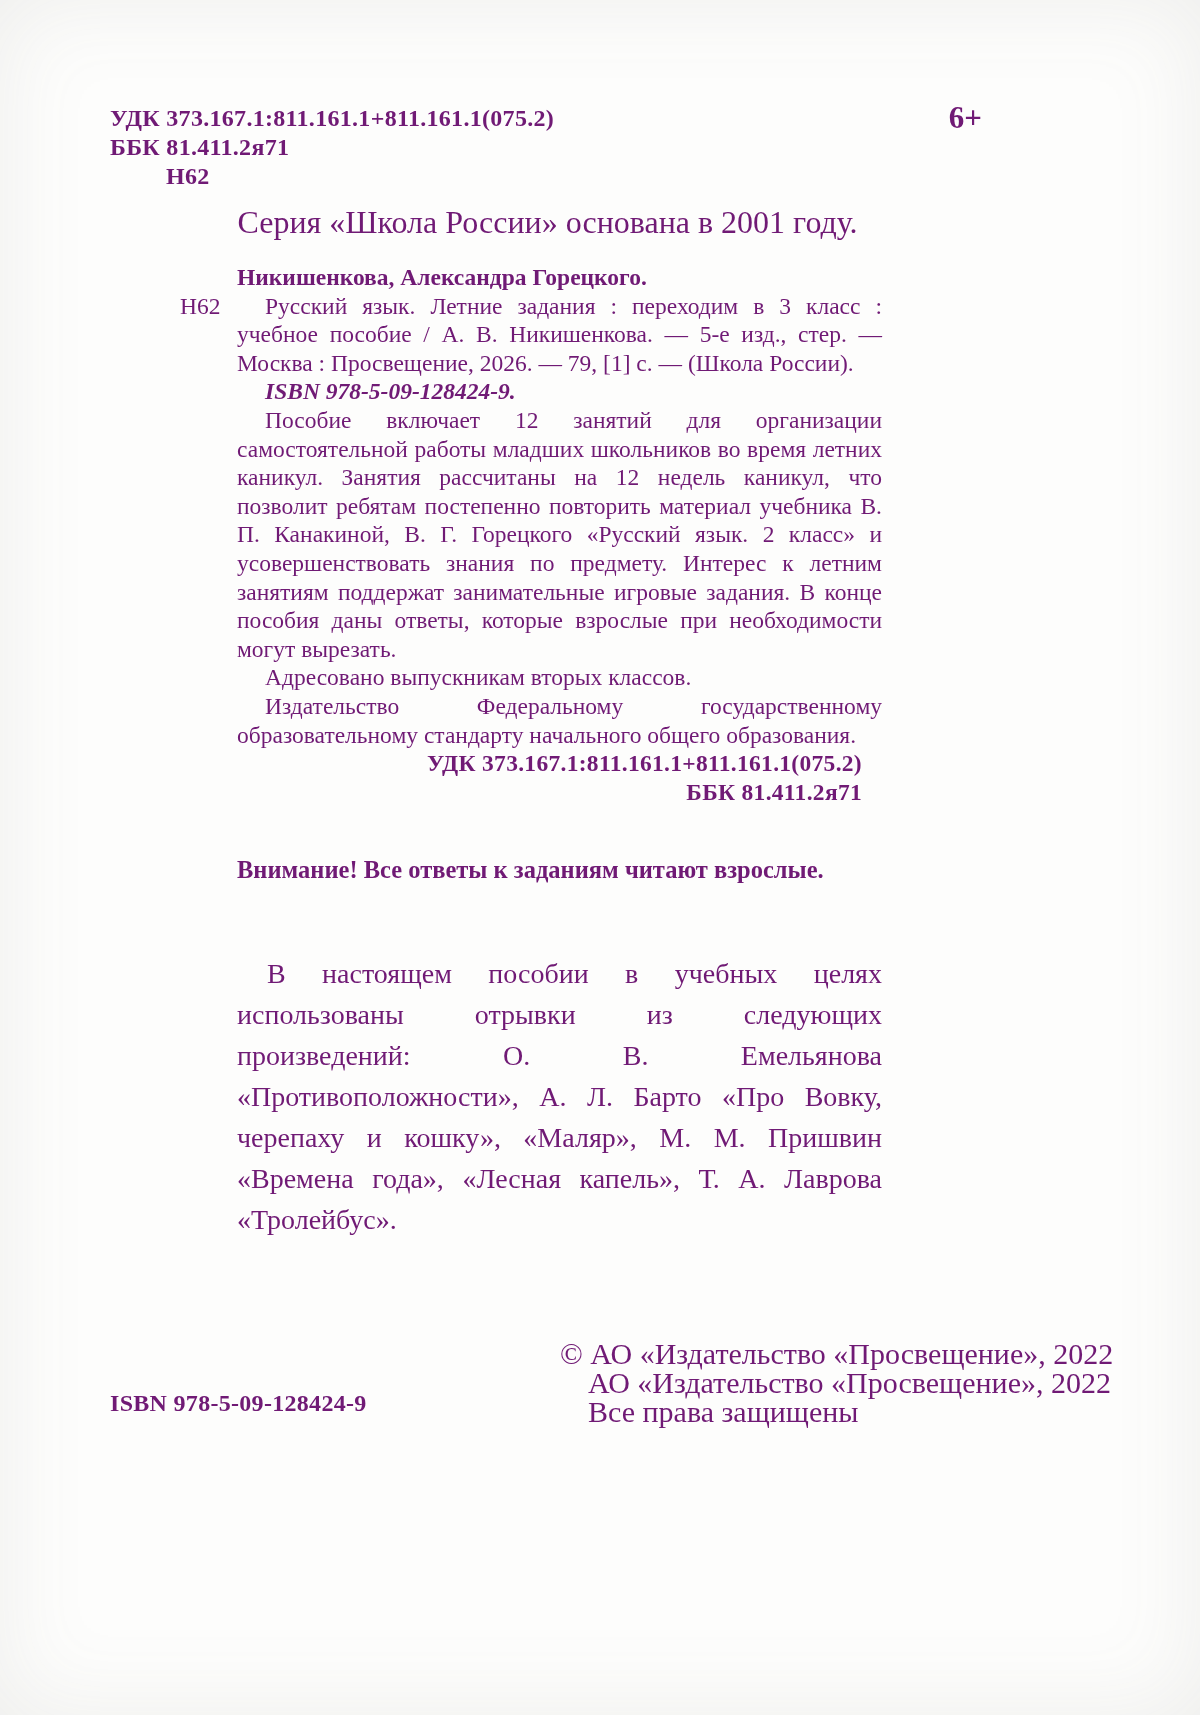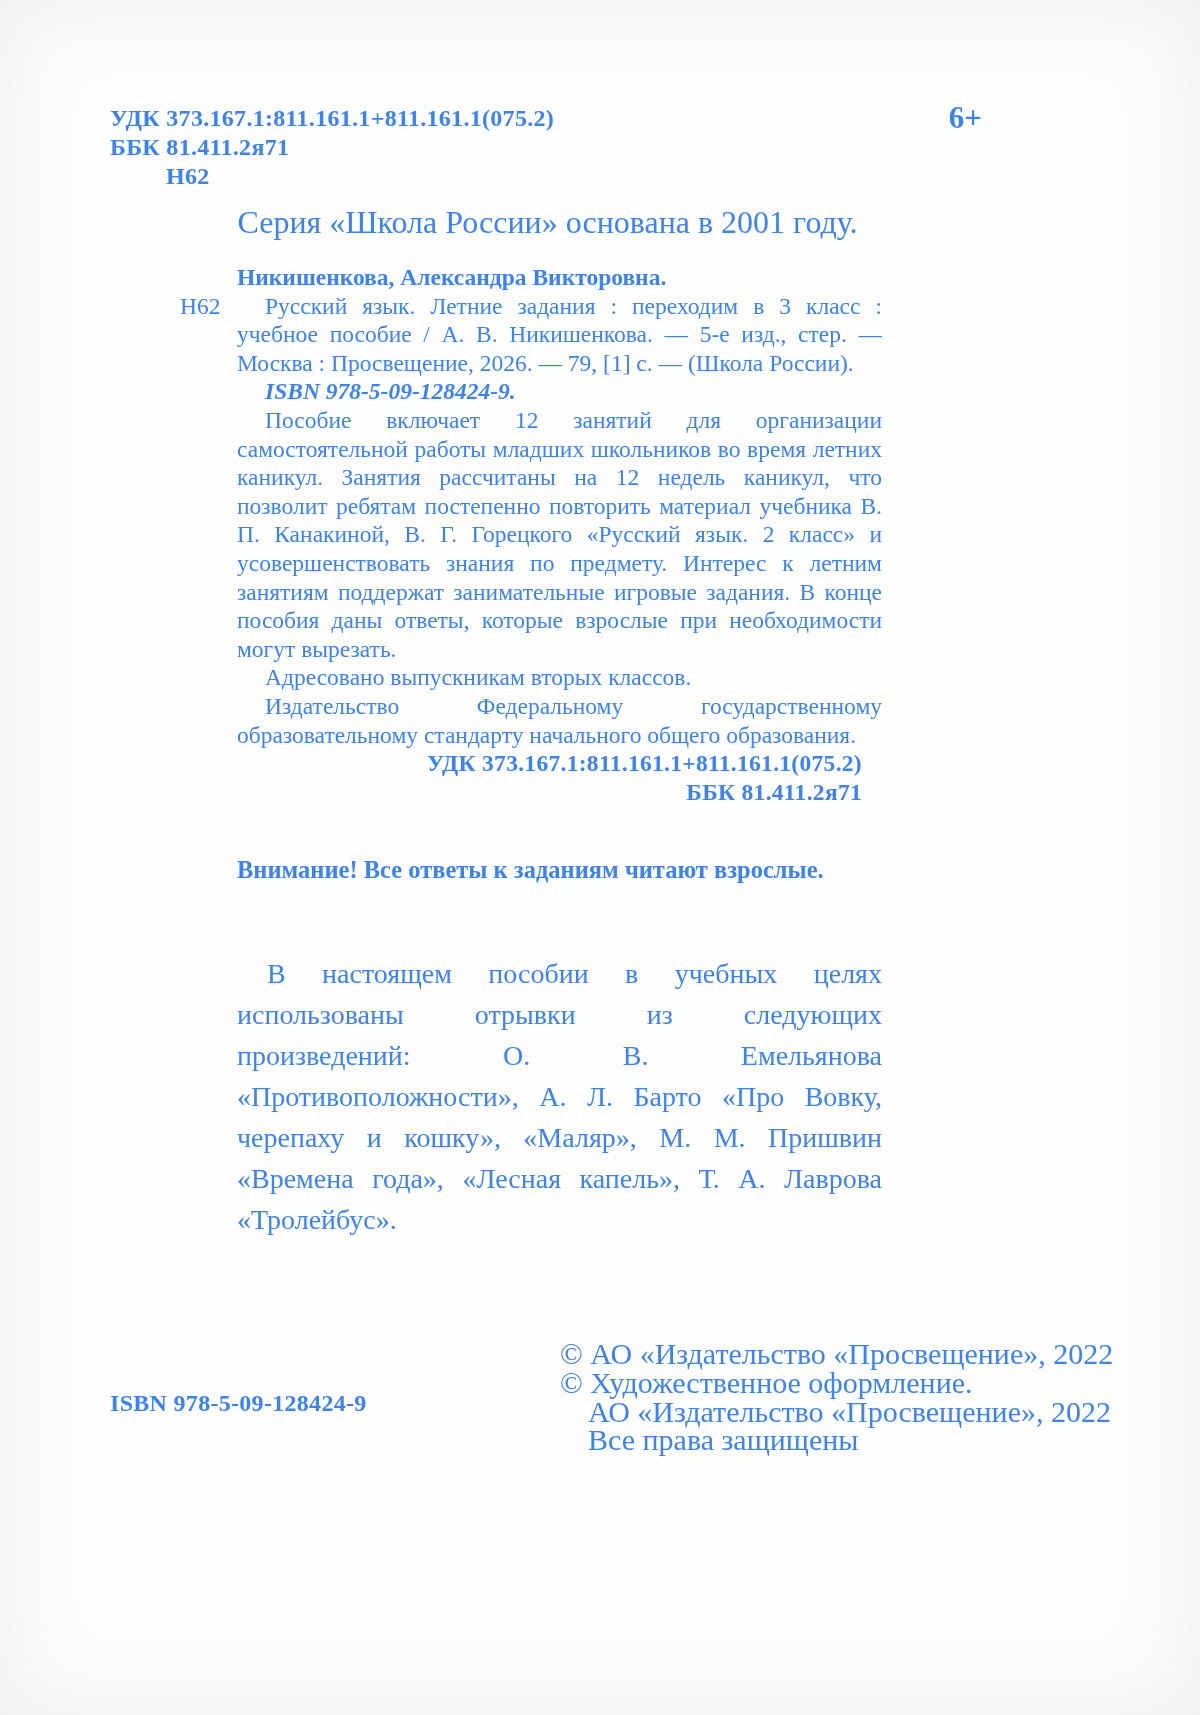--- a/index.html
+++ b/index.html
@@ -7,21 +7,21 @@
     padding: 0;
     background: #ffffff;
   }
   .page {
     position: relative;
     width: 1200px;
     height: 1715px;
     background: #fdfdfc;
     box-shadow: inset 0 0 90px rgba(110,110,100,0.10);
     font-family: "Liberation Serif", "DejaVu Serif", serif;
-    color: #3b82f6;
+    color: #701a75;
     overflow: hidden;
   }
 
   
   .hdr {
     position: absolute;
     left: 110px;
     top: 104px;
     font-weight: bold;
     font-size: 24px;
@@ -143,21 +143,21 @@
     <div class="code-line">Н62</div>
   </div>
 
   <div class="age">6+</div>
 
   <div class="series">Серия «Школа России» основана в 2001 году.</div>
 
   <div class="col">
 
     <div class="bib">
-      <p class="bib-author">Никишенкова, Александра Викторовна.</p>
+      <p class="bib-author">Никишенкова, Александра Горецкого.</p>
       <span class="bib-code">Н62</span>
       <p class="bib-desc">Русский язык. Летние задания : переходим в 3 класс : учебное пособие / А. В. Никишенкова. — 5-е изд., стер. — Москва : Просвещение, 2026. — 79, [1] с. — (Школа России).</p>
       <p class="bib-isbn">ISBN 978-5-09-128424-9.</p>
     </div>
 
     <div class="annot">
       <p>Пособие включает 12 занятий для организации самостоятельной работы младших школьников во время летних каникул. Занятия рассчитаны на 12 недель каникул, что позволит ребятам постепенно повторить материал учебника В. П. Канакиной, В. Г. Горецкого «Русский язык. 2 класс» и усовершенствовать знания по предмету. Интерес к летним занятиям поддержат занимательные игровые задания. В конце пособия даны ответы, которые взрослые при необходимости могут вырезать.</p>
       <p>Адресовано выпускникам вторых классов.</p>
       <p>Издательство Федеральному государственному образовательному стандарту начального общего образования.</p>
     </div>
@@ -170,18 +170,17 @@
     <div class="attention">Внимание! Все ответы к заданиям читают взрослые.</div>
 
     <div class="sources">В настоящем пособии в учебных целях использованы отрывки из следующих произведений: О. В. Емельянова «Противоположности», А. Л. Барто «Про Вовку, черепаху и кошку», «Маляр», М. М. Пришвин «Времена года», «Лесная капель», Т. А. Лаврова «Тролейбус».</div>
 
   </div>
 
   <div class="isbn-footer">ISBN 978-5-09-128424-9</div>
 
   <div class="copyright">
     <div>© АО «Издательство «Просвещение», 2022</div>
-    <div>© Художественное оформление.</div>
     <div class="indented">АО «Издательство «Просвещение», 2022</div>
     <div class="indented">Все права защищены</div>
   </div>
 
 </div>
 
 </body></html>

